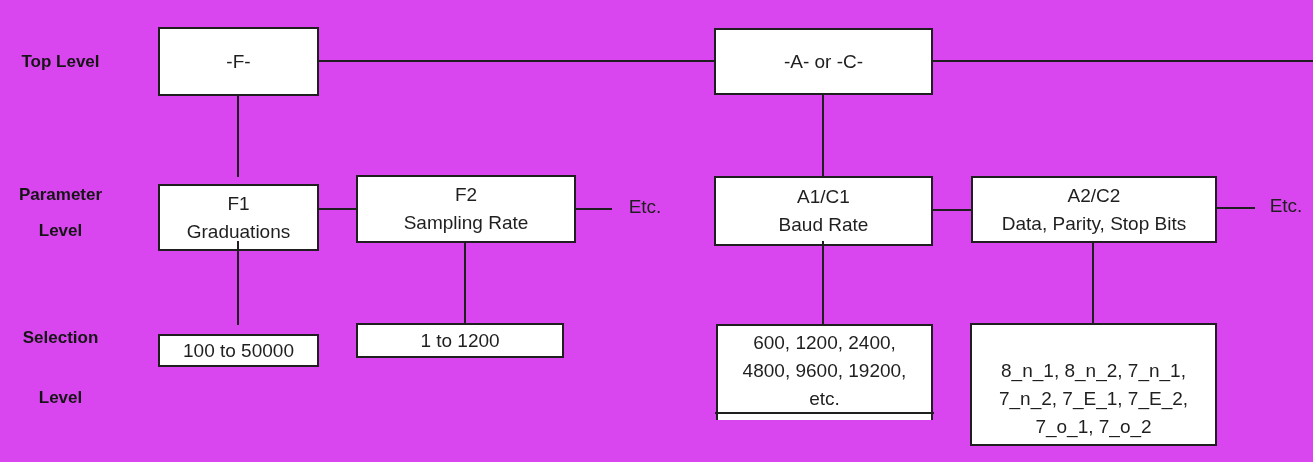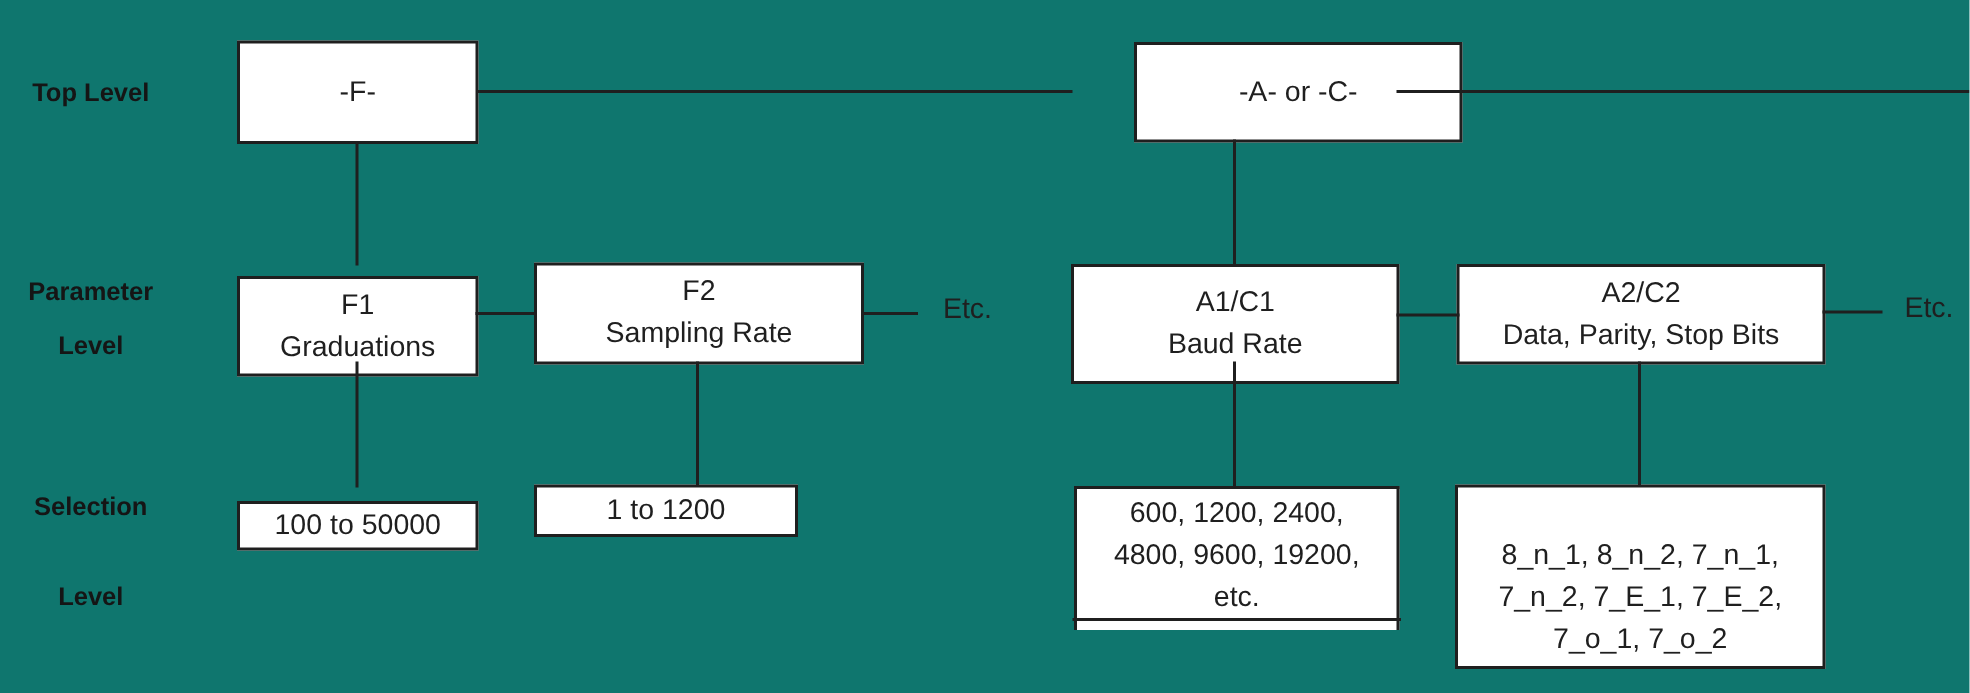--- a/index.html
+++ b/index.html
@@ -1,19 +1,19 @@
 <!DOCTYPE html>
 <html><head>
 <meta charset="utf-8">
 <style>
   html,body{margin:0;padding:0;background:#ffffff;}
   .canvas{
     position:relative;
     width:1313px;height:462px;
-    background:#0f766e;
+    background:#d946ef;
     font-family:"Liberation Sans","DejaVu Sans",sans-serif;
     color:#1f1f1f;
     overflow:hidden;
   }
   .side-label{
     position:absolute;
     left:6px;width:109px;
     text-align:center;
     font-size:17px;
     font-weight:bold;
@@ -53,48 +53,48 @@
 
   <div class="side-label" style="top:52px;">Top Level</div>
   <div class="side-label" style="top:185px;">Parameter</div>
   <div class="side-label" style="top:221px;">Level</div>
   <div class="side-label" style="top:328px;">Selection</div>
   <div class="side-label" style="top:388px;">Level</div>
 
   <div class="node" style="left:158px;top:27px;width:161px;height:69px;">
     <div>-F-</div>
   </div>
-  <div class="node" style="left:756px;top:28px;width:219px;height:67px;">
+  <div class="node" style="left:714px;top:28px;width:219px;height:67px;">
     <div>-A- or -C-</div>
   </div>
 
   <div class="node" style="left:158px;top:184px;width:161px;height:67px;">
     <div>F1</div>
     <div>Graduations</div>
   </div>
   <div class="node" style="left:356px;top:175px;width:220px;height:68px;">
     <div>F2</div>
     <div>Sampling Rate</div>
   </div>
-  <div class="node" style="left:714px;top:176px;width:219px;height:80px;">
+  <div class="node" style="left:714px;top:176px;width:219px;height:70px;">
     <div>A1/C1</div>
     <div>Baud Rate</div>
   </div>
   <div class="node" style="left:971px;top:176px;width:246px;height:67px;justify-content:center;">
     <div>A2/C2</div>
     <div>Data, Parity, Stop Bits</div>
   </div>
 
   <div class="etc" style="left:617px;top:195px;">Etc.</div>
   <div class="etc" style="left:1258px;top:194px;">Etc.</div>
 
   <div class="node" style="left:158px;top:324px;width:161px;height:33px;margin-top:10px;">
     <div>100 to 50000</div>
   </div>
-  <div class="node" style="left:356px;top:323px;width:176px;height:35px;">
+  <div class="node" style="left:356px;top:323px;width:208px;height:35px;">
     <div>1 to 1200</div>
   </div>
   <div class="node no-bottom" style="left:716px;top:324px;width:217px;height:96px;">
     <div>600, 1200, 2400,</div>
     <div>4800, 9600, 19200,</div>
     <div>etc.</div>
   </div>
   <div class="node bottom-align" style="left:970px;top:323px;width:247px;height:123px;">
     <div>8_n_1, 8_n_2, 7_n_1,</div>
     <div>7_n_2, 7_E_1, 7_E_2,</div>

